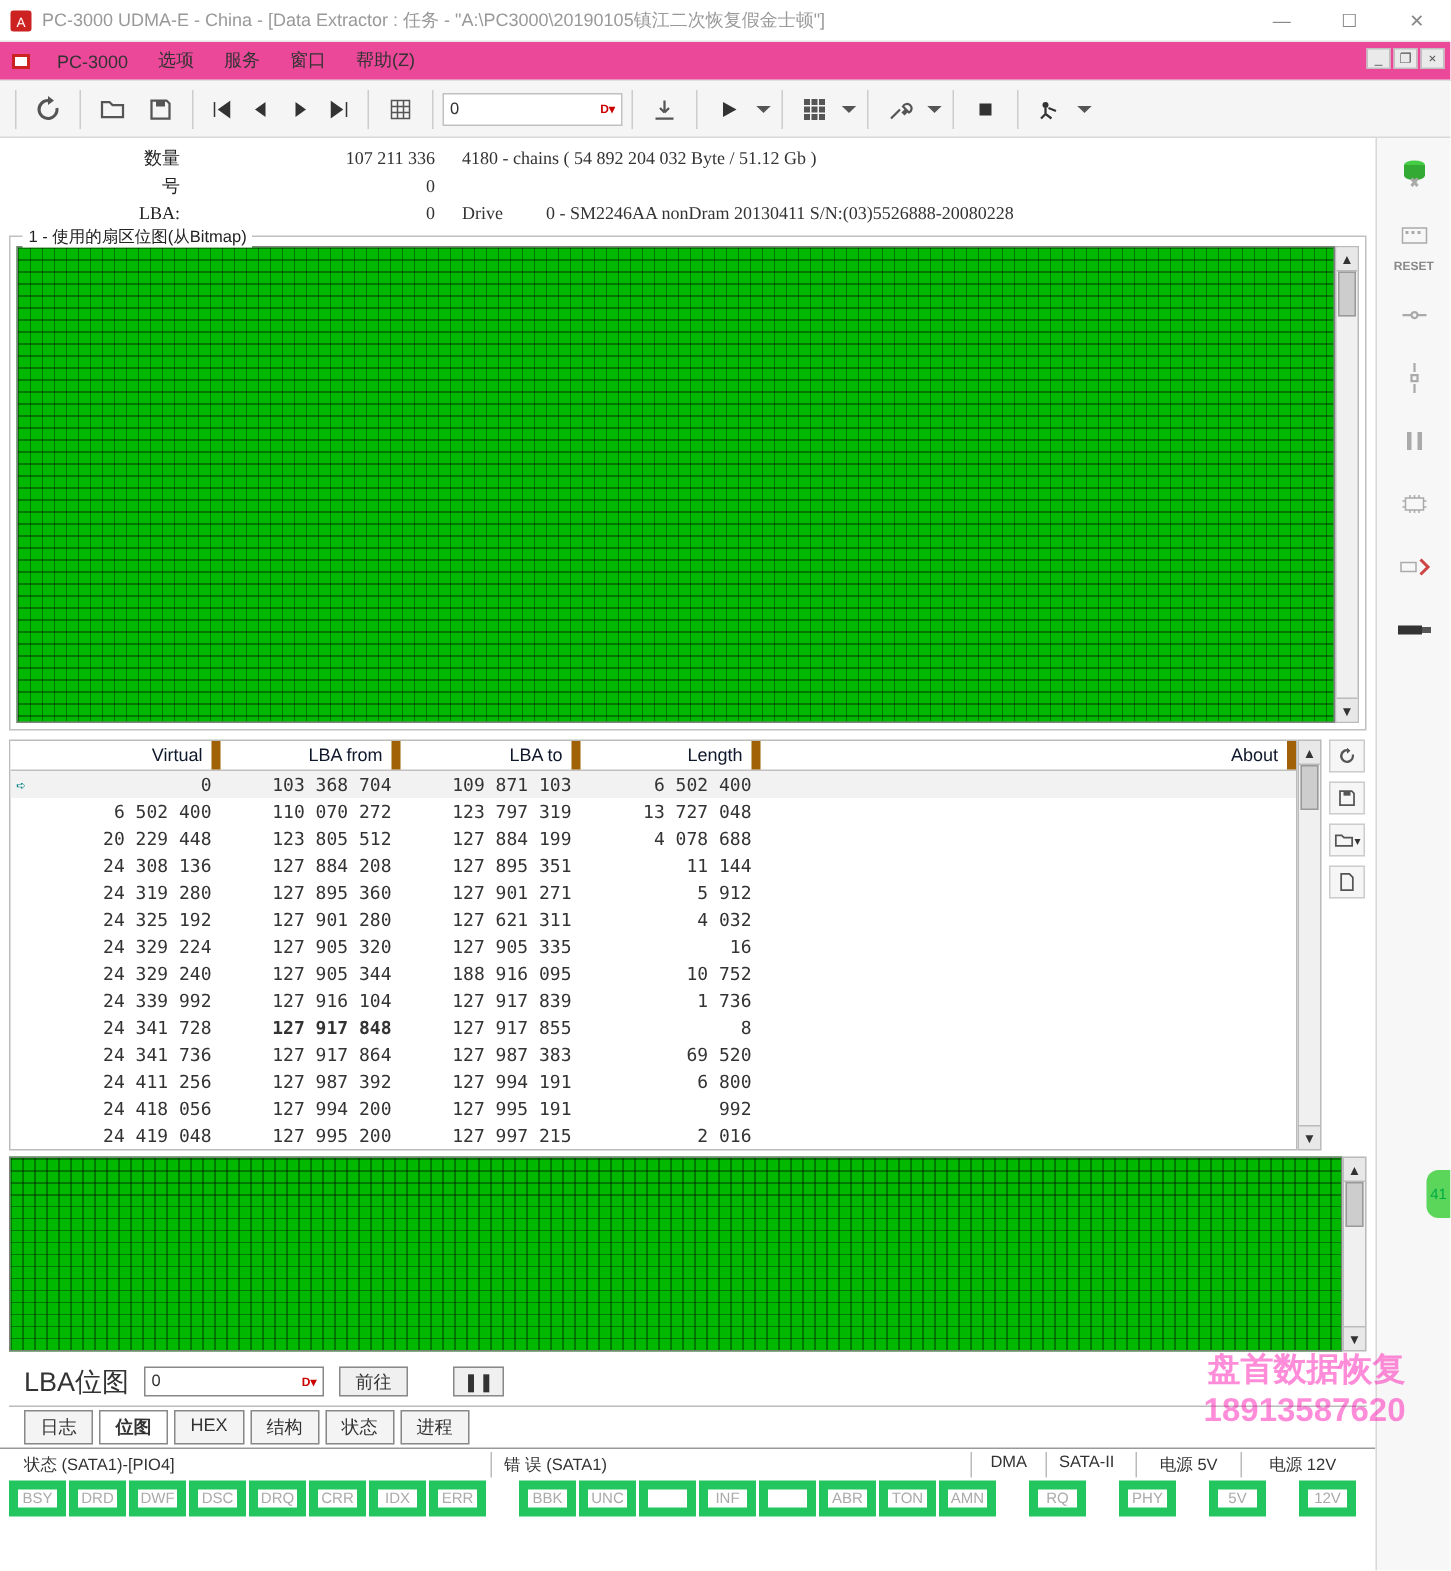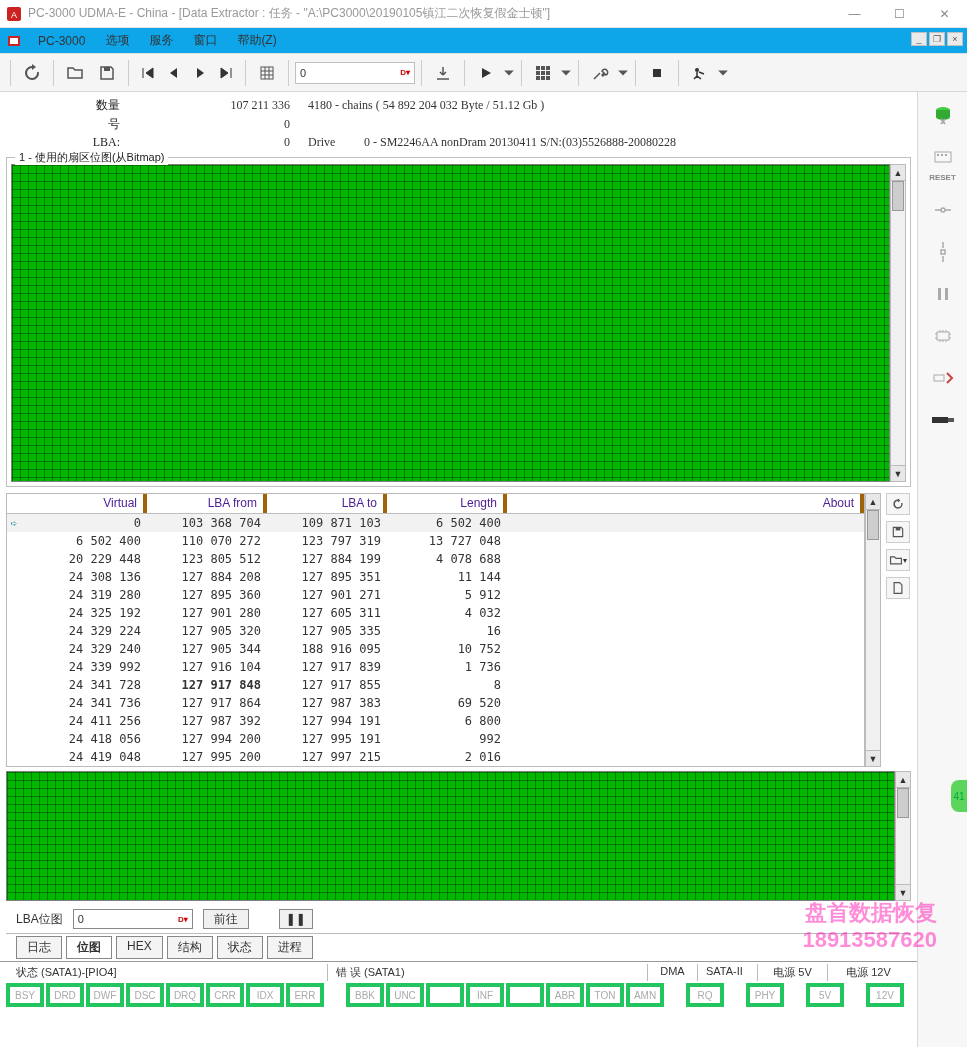--- a/index.html
+++ b/index.html
@@ -4,21 +4,21 @@
 <style>
   * { box-sizing: border-box; margin: 0; padding: 0; }
   body { font-family: "Microsoft YaHei", "Segoe UI", Tahoma, sans-serif; font-size: 12px; color: #333; background: #fff; width: 967px; height: 1047px; overflow: hidden; position: relative; }
   
   .titlebar { height: 28px; background: #fff; border-bottom: 1px solid #e5e5e5; display: flex; align-items: center; padding-left: 6px; }
   .titlebar .app-icon { width: 16px; height: 16px; margin-right: 6px; }
   .titlebar .title { color: #999; font-size: 12px; flex: 1; }
   .titlebar .win-controls { display: flex; }
   .titlebar .win-btn { width: 45px; height: 28px; display: flex; align-items: center; justify-content: center; color: #888; }
   
-  .menubar { height: 26px; display: flex; align-items: center; padding-left: 6px; background: #0ea5e9; border-bottom: 1px solid #e0e0e0; position: relative; }
+  .menubar { height: 26px; display: flex; align-items: center; padding-left: 6px; background: #ec4899; border-bottom: 1px solid #e0e0e0; position: relative; }
   .menubar .app-icon2 { width: 16px; height: 16px; margin-right: 6px; }
   .menubar .menu-item { padding: 4px 10px; color: #333; font-size: 12px; }
   .menubar .mdi-controls { position: absolute; right: 4px; top: 4px; display: flex; gap: 2px; }
   .menubar .mdi-btn { width: 16px; height: 14px; background: #eaeaea; border: 1px solid #c0c0c0; font-size: 9px; display: flex; align-items: center; justify-content: center; color: #555; }
   
   .toolbar { height: 38px; background: #f5f5f5; border-bottom: 1px solid #d8d8d8; display: flex; align-items: center; padding: 0 6px; gap: 2px; }
   .toolbar .tbtn { width: 30px; height: 30px; display: flex; align-items: center; justify-content: center; }
   .toolbar .tbtn svg { width: 18px; height: 18px; }
   .toolbar .sep { width: 1px; height: 26px; background: #ccc; margin: 0 4px; }
   .toolbar .grp { display: flex; gap: 0; }
@@ -49,48 +49,48 @@
     border: 1px solid #808080; }
   .vscroll { width: 16px; background: #f0f0f0; border: 1px solid #bbb; display: flex; flex-direction: column; }
   .vscroll .arrow { height: 16px; display: flex; align-items: center; justify-content: center; font-size: 9px; color: #333; background: #e8e8e8; border-bottom: 1px solid #bbb; }
   .vscroll .arrow.bot { border-bottom: none; border-top: 1px solid #bbb; }
   .vscroll .track { flex: 1; position: relative; }
   .vscroll .thumb { position: absolute; top: 0; left: 1px; right: 1px; height: 30px; background: #cdcdcd; border: 1px solid #999; }
   
   .table-zone { display: flex; margin: 4px 6px 0 6px; }
   .table-wrap { flex: 1; border: 1px solid #bbb; }
   .table-hdr { display: flex; background: #fff; border-bottom: 1px solid #c0c0c0; height: 20px; }
-  .table-hdr .col { border-right: 4px solid #a16207; padding: 2px 6px; font-size: 12px; color: #4c1d95; text-align: right; }
+  .table-hdr .col { border-right: 6px solid #a16207; padding: 2px 6px; font-size: 12px; color: #0f172a; text-align: right; }
   .table-body { max-height: 260px; overflow: hidden; }
   .trow { display: flex; height: 18px; align-items: center; font-family: "Consolas", monospace; font-size: 12px; }
   .trow .cell { padding: 0 6px; text-align: right; white-space: pre; }
   .trow.selected { background: #f2f2f2; }
   .trow .arrow-ind { width: 14px; color: #0a8686; font-size: 11px; display: inline-block; text-align: center; }
   .side-tools { width: 30px; display: flex; flex-direction: column; align-items: center; padding-left: 4px; gap: 6px; }
   .side-tools .stbtn { width: 24px; height: 22px; border: 1px solid #ccc; background: #f6f6f6; display: flex; align-items: center; justify-content: center; font-size: 12px; }
   
   .bottom-bitmap { margin: 4px 6px; display: flex; }
   .bottom-bitmap .bgrid { flex: 1; height: 130px; background: #00b800; background-image:
     repeating-linear-gradient(to right, rgba(0,0,0,0.35) 0 1px, transparent 1px 8px),
     repeating-linear-gradient(to bottom, rgba(0,0,0,0.35) 0 1px, transparent 1px 8px);
     border: 1px solid #808080; }
   
   .goto-bar { display: flex; align-items: center; gap: 10px; padding: 4px 10px; margin: 0 6px; }
-  .goto-bar .lbl { font-size: 12px; }
+  .goto-bar .lbl { font-size: 18px; }
   .goto-bar .addr-in { width: 120px; height: 20px; border: 1px solid #888; padding: 0 4px; background: #fff; display: flex; align-items: center; justify-content: space-between; font-size: 11px; }
   .goto-bar .gbtn { height: 20px; padding: 0 10px; border: 1px solid #888; background: #f0f0f0; font-size: 12px; display: flex; align-items: center; }
   
   .tabs-row { display: flex; gap: 4px; padding: 2px 10px; margin: 0 6px; border-top: 1px solid #bbb; }
   .tab { padding: 2px 10px; border: 1px solid #888; background: #f4f4f4; font-size: 12px; position: relative; top: 0px; }
   .tab.active { background: #fff; font-weight: bold; }
   
   .status-header { display: flex; border-top: 1px solid #999; background: #fff; font-size: 11px; padding: 2px 8px 0 8px; }
   .status-header .sh { border-right: 1px solid #bbb; padding: 1px 8px; color: #333; }
   .status-lights { display: flex; gap: 2px; padding: 2px 6px 4px 6px; }
-  .status-lights .cell { width: 38px; height: 24px; border: 4px solid #22c55e; font-size: 10px; color: #aaa; display: flex; flex-direction: column; align-items: center; justify-content: center; }
+  .status-lights .cell { width: 38px; height: 24px; border: 6px solid #22c55e; font-size: 10px; color: #aaa; display: flex; flex-direction: column; align-items: center; justify-content: center; }
   .status-lights .gap { width: 18px; }
   
   .watermark { position: absolute; right: 30px; bottom: 94px; font-size: 22px; font-weight: bold; color: rgba(255,0,170,0.45); text-align: right; pointer-events: none; line-height: 1.2; }
   .green-knob { position: absolute; right: 0; top: 780px; width: 16px; height: 32px; background: #5bd65b; border-radius: 8px 0 0 8px; display: flex; align-items: center; justify-content: center; font-size: 10px; color: #0a4; }
   
   .c-virtual { width: 140px; } .c-from { width: 120px; } .c-to { width: 120px; } .c-len { width: 120px; } .c-about { flex: 1; text-align: right; }
 </style>
 </head>
 <body>
 
@@ -335,21 +335,21 @@
               <span class="cell c-virtual" style="width:126px;"> 24 319 280</span>
               <span class="cell c-from" style="width:120px;">127 895 360</span>
               <span class="cell c-to" style="width:120px;">127 901 271</span>
               <span class="cell c-len" style="width:120px;">      5 912</span>
               <span class="cell c-about"></span>
             </div>
             <div class="trow">
               <span class="arrow-ind"></span>
               <span class="cell c-virtual" style="width:126px;"> 24 325 192</span>
               <span class="cell c-from" style="width:120px;">127 901 280</span>
-              <span class="cell c-to" style="width:120px;">127 605 311</span>
+              <span class="cell c-to" style="width:120px;">127 621 311</span>
               <span class="cell c-len" style="width:120px;">      4 032</span>
               <span class="cell c-about"></span>
             </div>
             <div class="trow">
               <span class="arrow-ind"></span>
               <span class="cell c-virtual" style="width:126px;"> 24 329 224</span>
               <span class="cell c-from" style="width:120px;">127 905 320</span>
               <span class="cell c-to" style="width:120px;">127 905 335</span>
               <span class="cell c-len" style="width:120px;">         16</span>
               <span class="cell c-about"></span>

